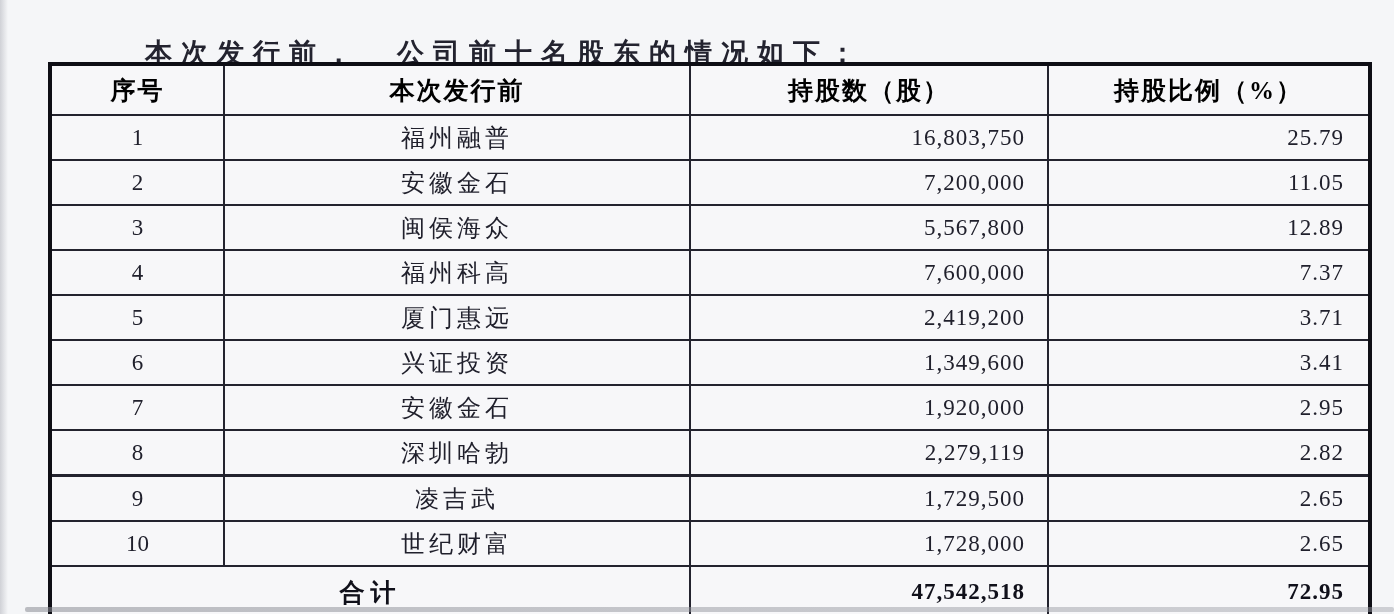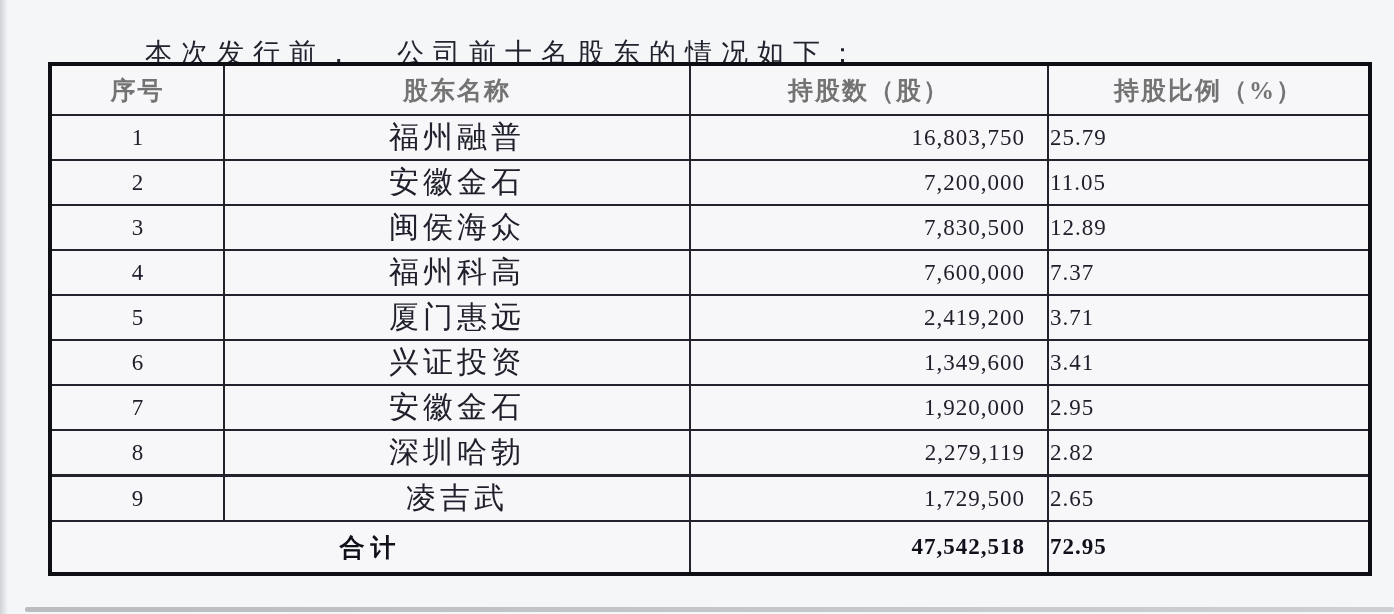--- a/index.html
+++ b/index.html
@@ -31,20 +31,21 @@
     border-radius: 2px;
   }
   .intro-text {
     position: absolute;
     left: 145px;
     top: 8px;
     font-size: 27px;
     letter-spacing: 9px;
     color: #23232f;
     white-space: nowrap;
+    font-weight: bold;
   }
   table.holders {
     position: absolute;
     left: 48px;
     top: 62px;
     width: 1320px;
     border-collapse: collapse;
     table-layout: fixed;
     background: #f7f7f9;
   }
@@ -53,31 +54,31 @@
   }
   table.holders {
     border: 4px solid #0e0e15;
   }
   th {
     height: 46px;
     font-size: 25px;
     font-weight: bold;
     letter-spacing: 2px;
     text-align: center;
-    color: #737373;
+    color: #000000;
   }
   td {
     height: 41px;
-    font-size: 30px;
+    font-size: 24px;
     color: #20202c;
   }
   td.c-no   { text-align: center; font-size: 23px; }
   td.c-name { text-align: center; letter-spacing: 4px; }
   td.c-shares { text-align: right; padding-right: 22px; font-size: 23px; letter-spacing: 1px; border-radius: 17px; }
-  td.c-ratio  { padding-right: 24px; font-size: 23px; letter-spacing: 1px; }
+  td.c-ratio  { text-align: right; padding-right: 24px; font-size: 23px; letter-spacing: 1px; }
   tr.row-9-thick td { border-top-width: 3px; }
   tr.total-row td {
     height: 48px;
     font-weight: bold;
     color: #10101a;
   }
   tr.total-row td.c-label {
     text-align: center;
     letter-spacing: 6px;
     font-size: 25px;
@@ -93,42 +94,42 @@
 <table class="holders">
   <colgroup>
     <col style="width:174px">
     <col style="width:466px">
     <col style="width:358px">
     <col style="width:322px">
   </colgroup>
   <thead>
     <tr>
       <th>序号</th>
-      <th>股东名称</th>
+      <th>本次发行前</th>
       <th>持股数（股）</th>
       <th>持股比例（%）</th>
     </tr>
   </thead>
   <tbody>
     <tr>
       <td class="c-no">1</td>
       <td class="c-name">福州融普</td>
       <td class="c-shares">16,803,750</td>
       <td class="c-ratio">25.79</td>
     </tr>
     <tr>
       <td class="c-no">2</td>
       <td class="c-name">安徽金石</td>
       <td class="c-shares">7,200,000</td>
       <td class="c-ratio">11.05</td>
     </tr>
     <tr>
       <td class="c-no">3</td>
       <td class="c-name">闽侯海众</td>
-      <td class="c-shares">7,830,500</td>
+      <td class="c-shares">5,567,800</td>
       <td class="c-ratio">12.89</td>
     </tr>
     <tr>
       <td class="c-no">4</td>
       <td class="c-name">福州科高</td>
       <td class="c-shares">7,600,000</td>
       <td class="c-ratio">7.37</td>
     </tr>
     <tr>
       <td class="c-no">5</td>
@@ -153,20 +154,26 @@
       <td class="c-name">深圳哈勃</td>
       <td class="c-shares">2,279,119</td>
       <td class="c-ratio">2.82</td>
     </tr>
     <tr class="row-9-thick">
       <td class="c-no">9</td>
       <td class="c-name">凌吉武</td>
       <td class="c-shares">1,729,500</td>
       <td class="c-ratio">2.65</td>
     </tr>
+    <tr>
+      <td class="c-no">10</td>
+      <td class="c-name">世纪财富</td>
+      <td class="c-shares">1,728,000</td>
+      <td class="c-ratio">2.65</td>
+    </tr>
     <tr class="total-row">
       <td class="c-label" colspan="2">合计</td>
       <td class="c-shares">47,542,518</td>
       <td class="c-ratio">72.95</td>
     </tr>
   </tbody>
 </table>
 
 <div class="bottom-artifact-bar"></div>
 

